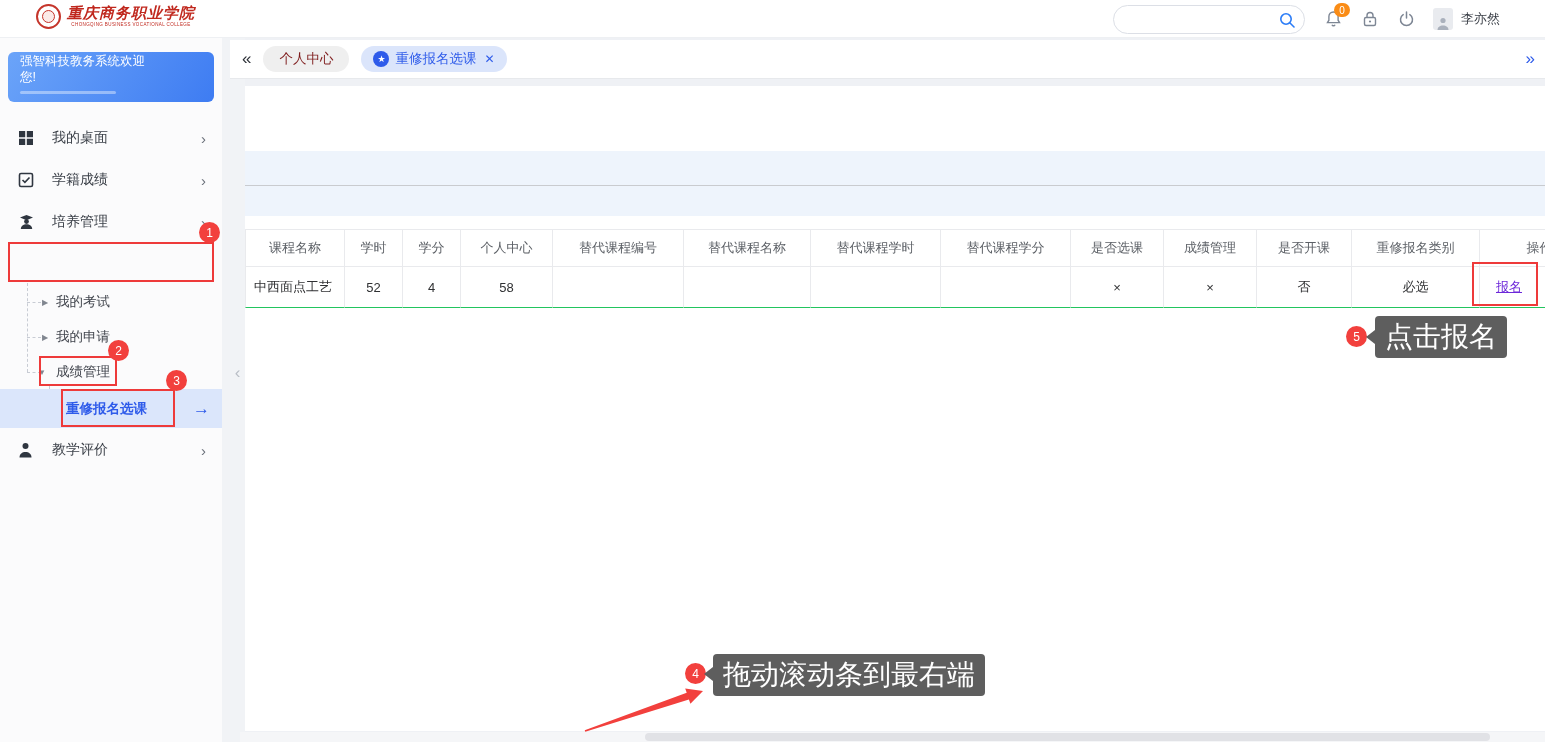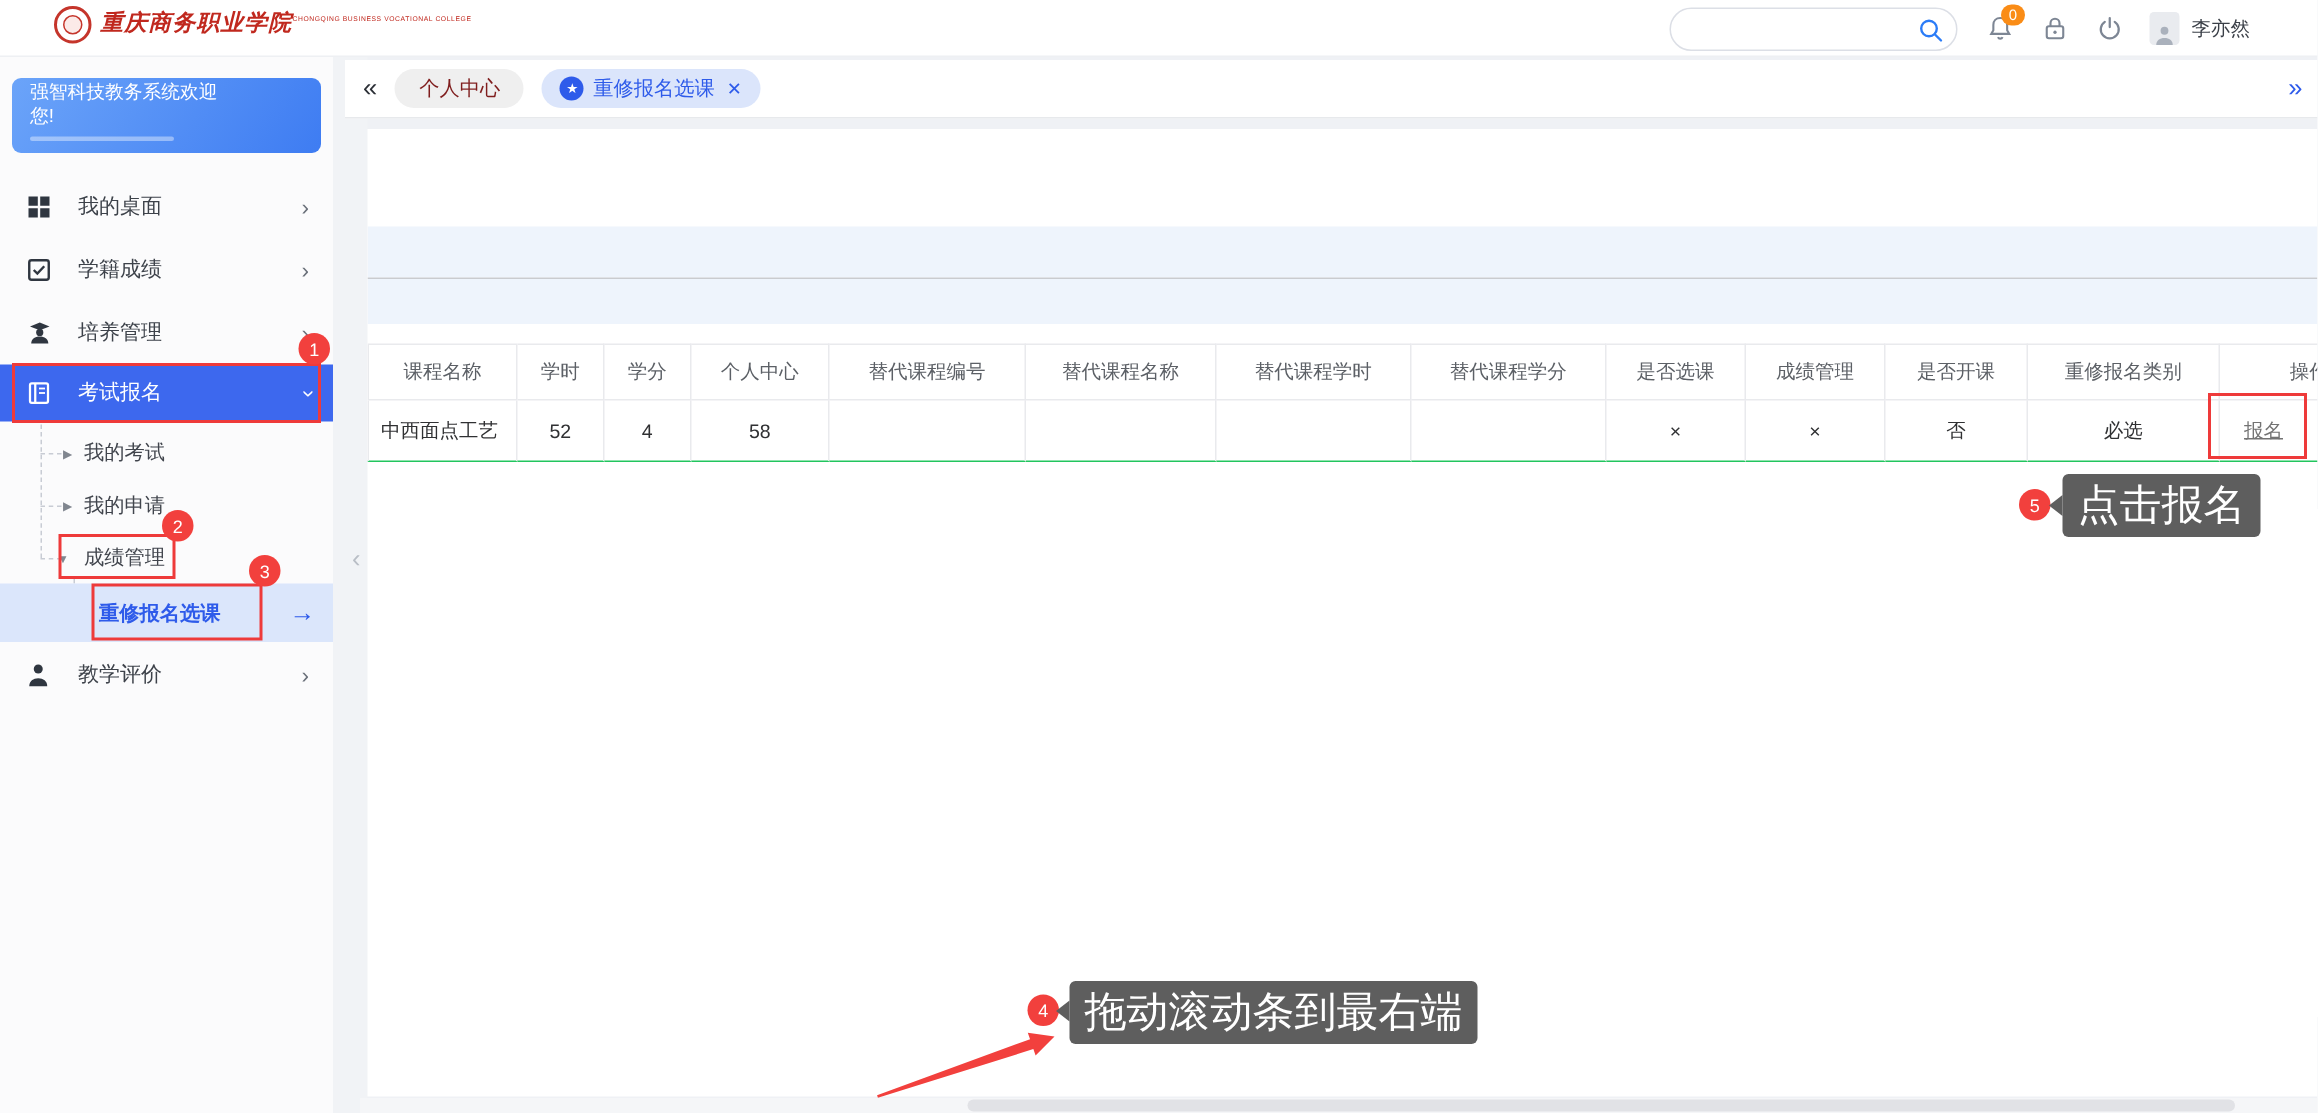--- a/index.html
+++ b/index.html
@@ -4,21 +4,21 @@
 <style>
   * { margin:0; padding:0; box-sizing:border-box; }
   html,body { width:1545px; height:742px; overflow:hidden; }
   body { font-family:"Liberation Sans","DejaVu Sans",sans-serif; background:#eff1f5; position:relative; font-size:13px; color:#333; }
 
   
   .topbar { position:absolute; left:0; top:0; width:1545px; height:38px; background:#fff; border-bottom:1px solid #eef0f3; z-index:5; }
   .logo { position:absolute; left:36px; top:4px; display:flex; align-items:center; gap:6px; }
   .logo-seal { width:25px; height:25px; border-radius:50%; border:2px solid #c5352b; display:flex; align-items:center; justify-content:center; }
   .logo-seal-inner { width:13px; height:13px; border-radius:50%; border:1px solid #c5352b; background:#fbeae8; }
-  .logo-txt { display:flex; flex-direction:row; line-height:1; }
+  .logo-txt { display:flex; flex-direction:column; line-height:1;text-align:center; }
   .logo-cn { font-family:"Liberation Serif","DejaVu Serif",serif; font-weight:bold; font-style:italic; color:#c0281e; font-size:15px; letter-spacing:1px; }
   .logo-en { color:#c0281e; font-size:4.5px; letter-spacing:.4px; margin-top:2px; }
   .topbar-right { position:absolute; left:1113px; top:0; height:38px; display:flex; align-items:center; }
   .search-pill { width:192px; height:29px; border:1px solid #dcdfe6; border-radius:15px; position:relative; background:#fff; }
   .search-pill input { position:absolute; left:12px; top:0; width:150px; height:27px; border:none; outline:none; font-size:13px; background:transparent; }
   .search-ic { position:absolute; right:8px; top:5px; }
   .top-ic { margin-left:20px; position:relative; color:#7d8694; cursor:pointer; display:flex; align-items:center; }
   .badge { position:absolute; top:-7px; left:9px; min-width:16px; height:14px; background:#fa8c16; color:#fff; font-size:10px; border-radius:8px; display:flex; align-items:center; justify-content:center; padding:0 4px; }
   .avatar { margin-left:18px; width:20px; height:22px; background:#e9ebef; border-radius:3px; display:flex; align-items:flex-end; justify-content:center; overflow:hidden; }
   .username { margin-left:8px; font-size:13px; color:#3a3f47; }
@@ -64,21 +64,21 @@
   .band-b { position:absolute; left:0; top:100px; width:1300px; height:30px; background:#eef4fc; }
 
   .tbl { position:absolute; left:0; top:143px; width:1360px; }
   .trow { display:flex; }
   .tc { border-right:1px solid #e9eaed; display:flex; align-items:center; justify-content:center; font-size:13px; }
   .thead .tc { height:38px; color:#5c6066; border-top:1px solid #e9eaed; border-bottom:1px solid #e9eaed; }
   .tbody .tc { height:41px; color:#303133; border-bottom:1px solid #22c55e; }
   .tc.first { border-left:1px solid #e9eaed; }
   .tc.cell-left { justify-content:flex-start; padding-left:8px; }
   .w0{width:100px}.w1{width:58px}.w2{width:58px}.w3{width:92px}.w4{width:131px}.w5{width:127px}.w6{width:130px}.w7{width:130px}.w8{width:93px}.w9{width:93px}.w10{width:95px}.w11{width:128px}.w12{width:120px}
-  .action-link { color:#737373; cursor:pointer;text-decoration:underline; }
+  .action-link { color:#6d28d9; cursor:pointer;text-decoration:underline; }
   .tc.action-cell { justify-content:flex-start; padding-left:16px; }
 
   
   .hscroll { position:absolute; left:240px; bottom:0; width:1305px; height:10px; background:#f5f6f8; z-index:6; }
   .hscroll-thumb { position:absolute; left:405px; top:1px; width:845px; height:8px; background:#e1e2e6; border-radius:4px; cursor:pointer; }
 
   
   .anno { position:absolute; left:0; top:0; width:1545px; height:742px; z-index:20; pointer-events:none; }
   .rbox { position:absolute; border:2px solid #ee3a3a; }
   .rcircle { position:absolute; width:21px; height:21px; border-radius:50%; background:#f2403d; color:#fff; font-size:12px; display:flex; align-items:center; justify-content:center; }
@@ -170,32 +170,20 @@
         <svg width="17" height="16" viewBox="0 0 17 16">
           <path fill="currentColor" d="M8.5 1 15 3.6 8.5 6.2 2 3.6z"></path>
           <circle cx="8.5" cy="7.6" r="2.4" fill="currentColor"></circle>
           <path d="M2.8 15c0-3 2.6-4.7 5.7-4.7s5.7 1.7 5.7 4.7z" fill="currentColor"></path>
         </svg>
       </span>
     <span class="mi-label">培养管理</span>
     <span class="mi-chev">›</span>
   </div>
 
-  <div class="menu-item active">
-    <span class="mi-ic">
-        <svg width="16" height="16" viewBox="0 0 16 16" fill="none">
-          <rect x="2" y="1.5" width="12" height="13" rx="1.2" stroke="currentColor" stroke-width="1.5"></rect>
-          <line x1="5.5" y1="1.5" x2="5.5" y2="14.5" stroke="currentColor" stroke-width="1.5"></line>
-          <line x1="8" y1="5" x2="12" y2="5" stroke="currentColor" stroke-width="1.2"></line>
-          <line x1="8" y1="8" x2="12" y2="8" stroke="currentColor" stroke-width="1.2"></line>
-        </svg>
-      </span>
-    <span class="mi-label">考试报名</span>
-    <span class="mi-chev">›</span>
-  </div>
 
   <div class="tree-v" style="left:27px; top:245px; height:89px;"></div>
   <div class="tree-h" style="left:27px; top:264px; width:14px;"></div>
   <div class="tree-h" style="left:27px; top:299px; width:14px;"></div>
   <div class="tree-h" style="left:27px; top:334px; width:14px;"></div>
   <div class="tree-v" style="left:49px; top:348px; height:22px;"></div>
   <div class="tree-h" style="left:49px; top:370px; width:14px;"></div>
 
   <div class="sub-item" style="top:251px;">
     <span class="sub-tri">▶</span>

